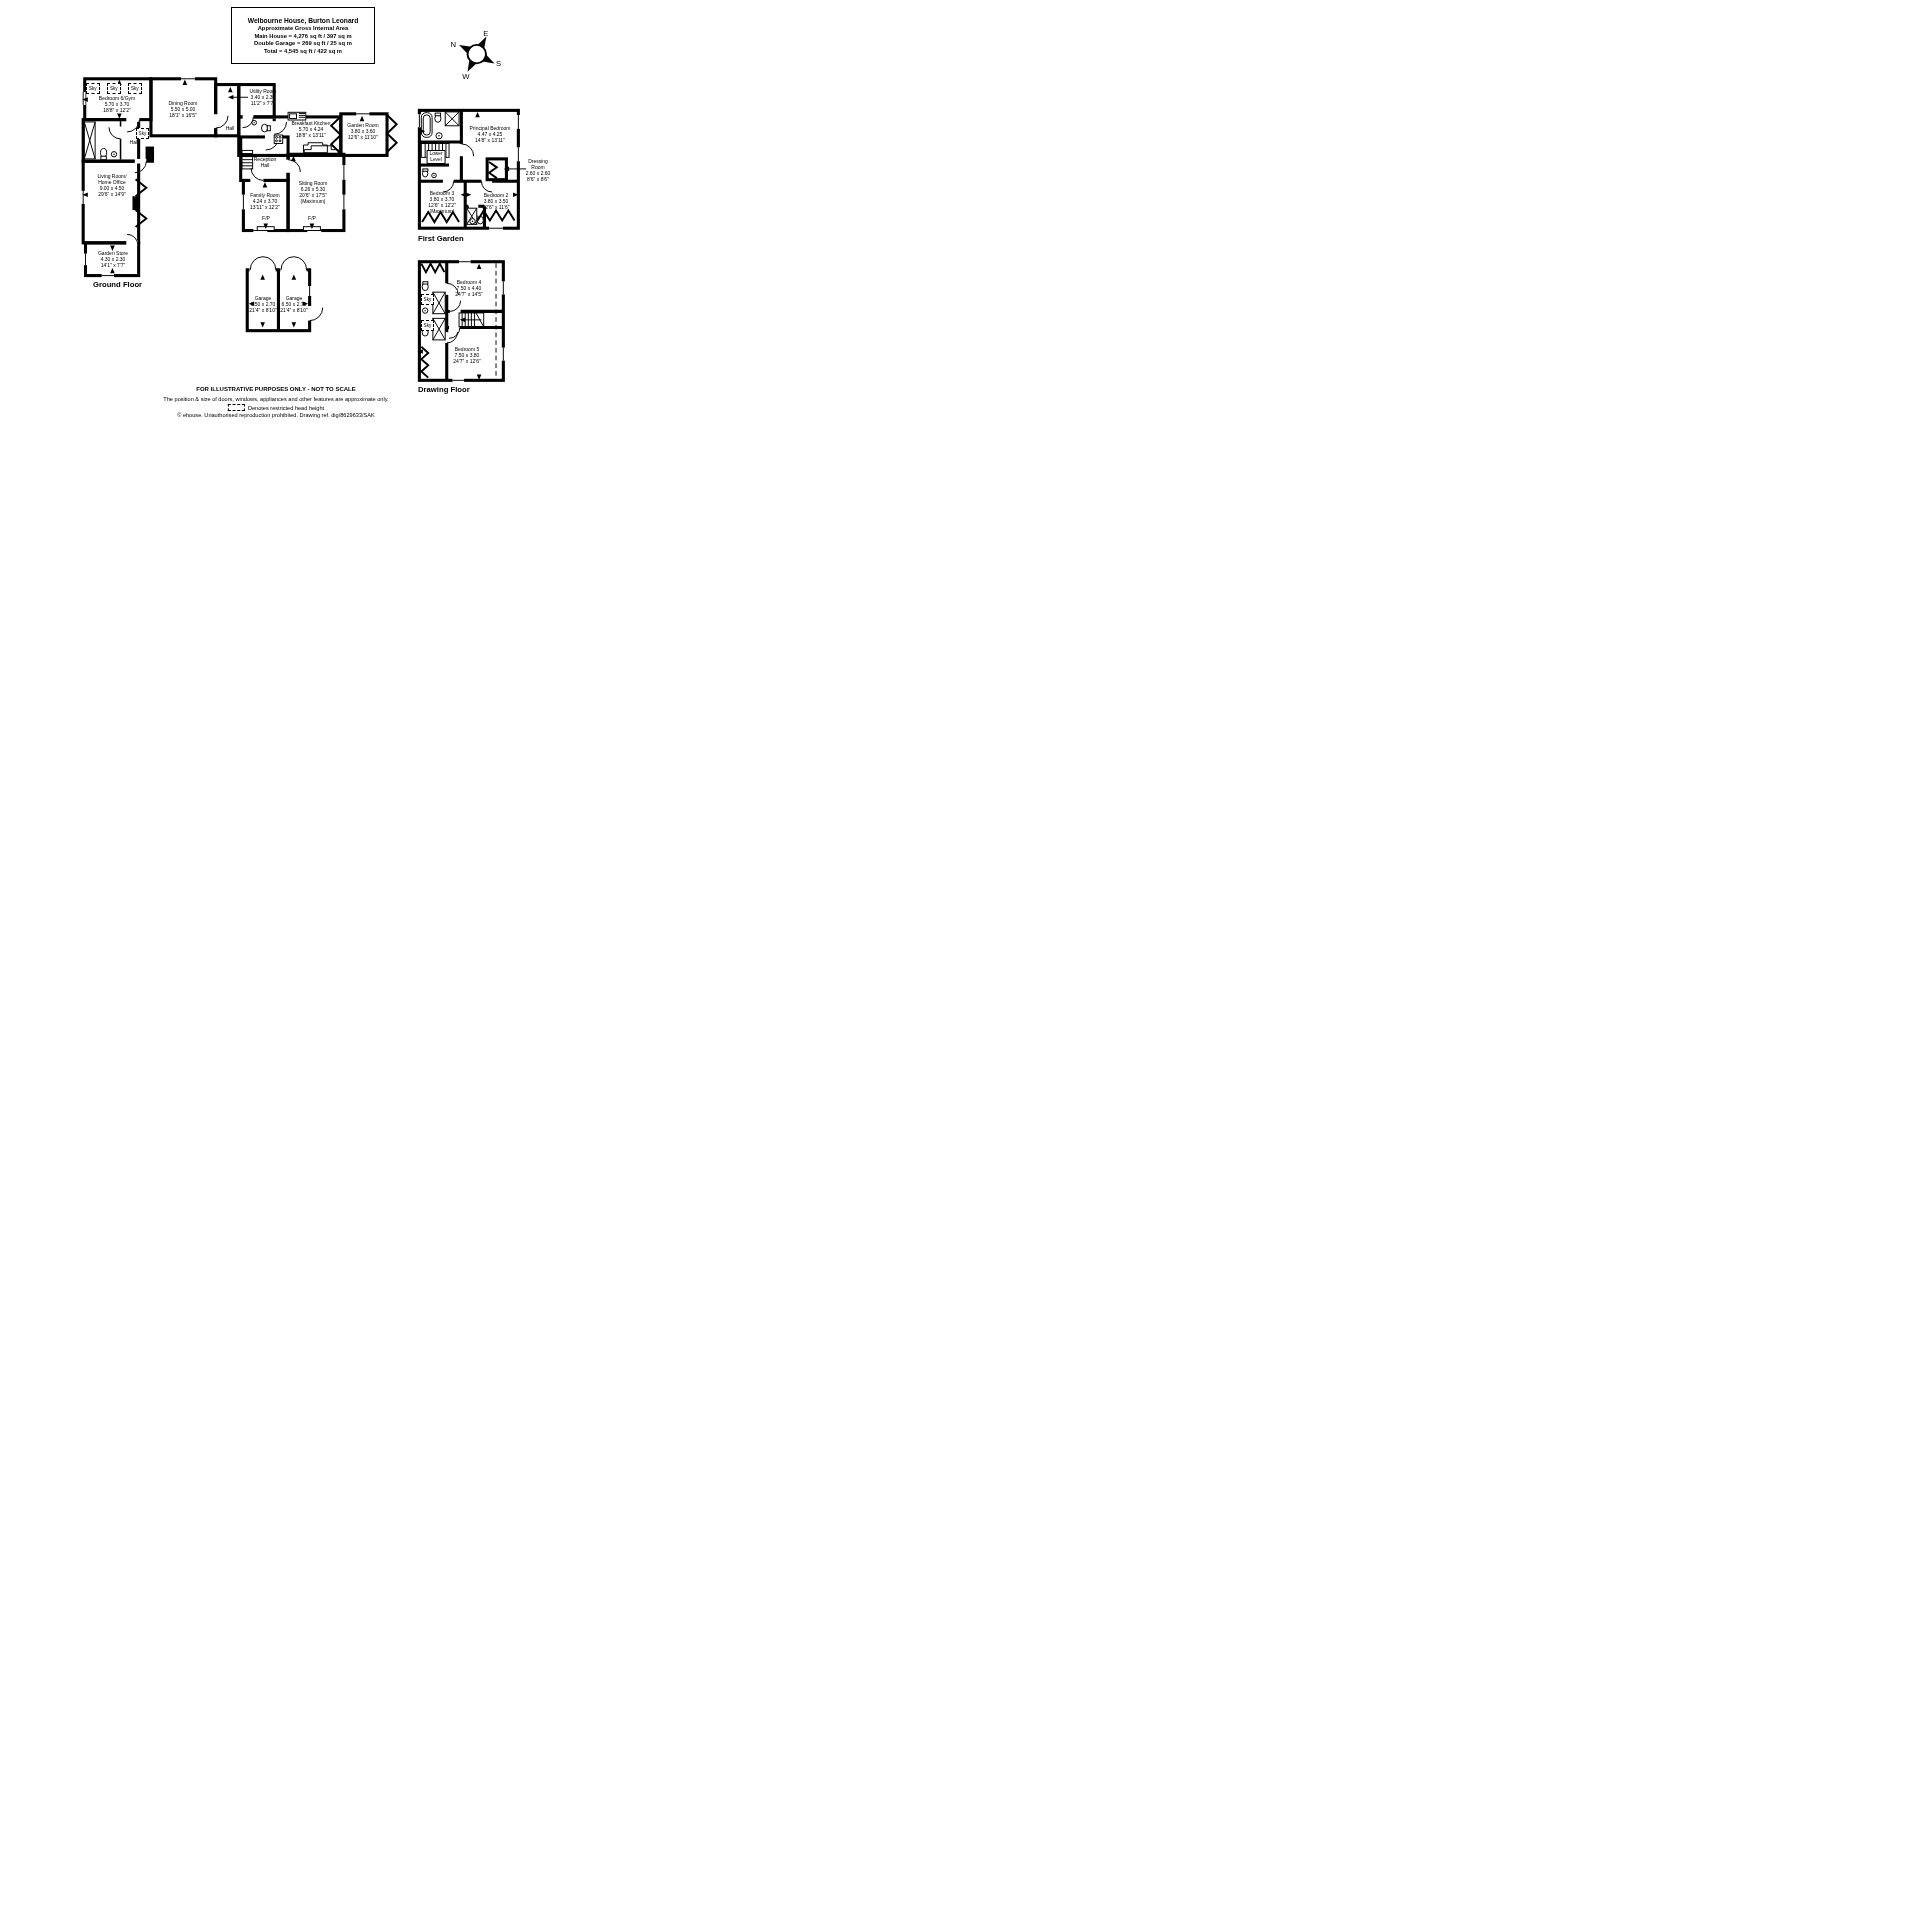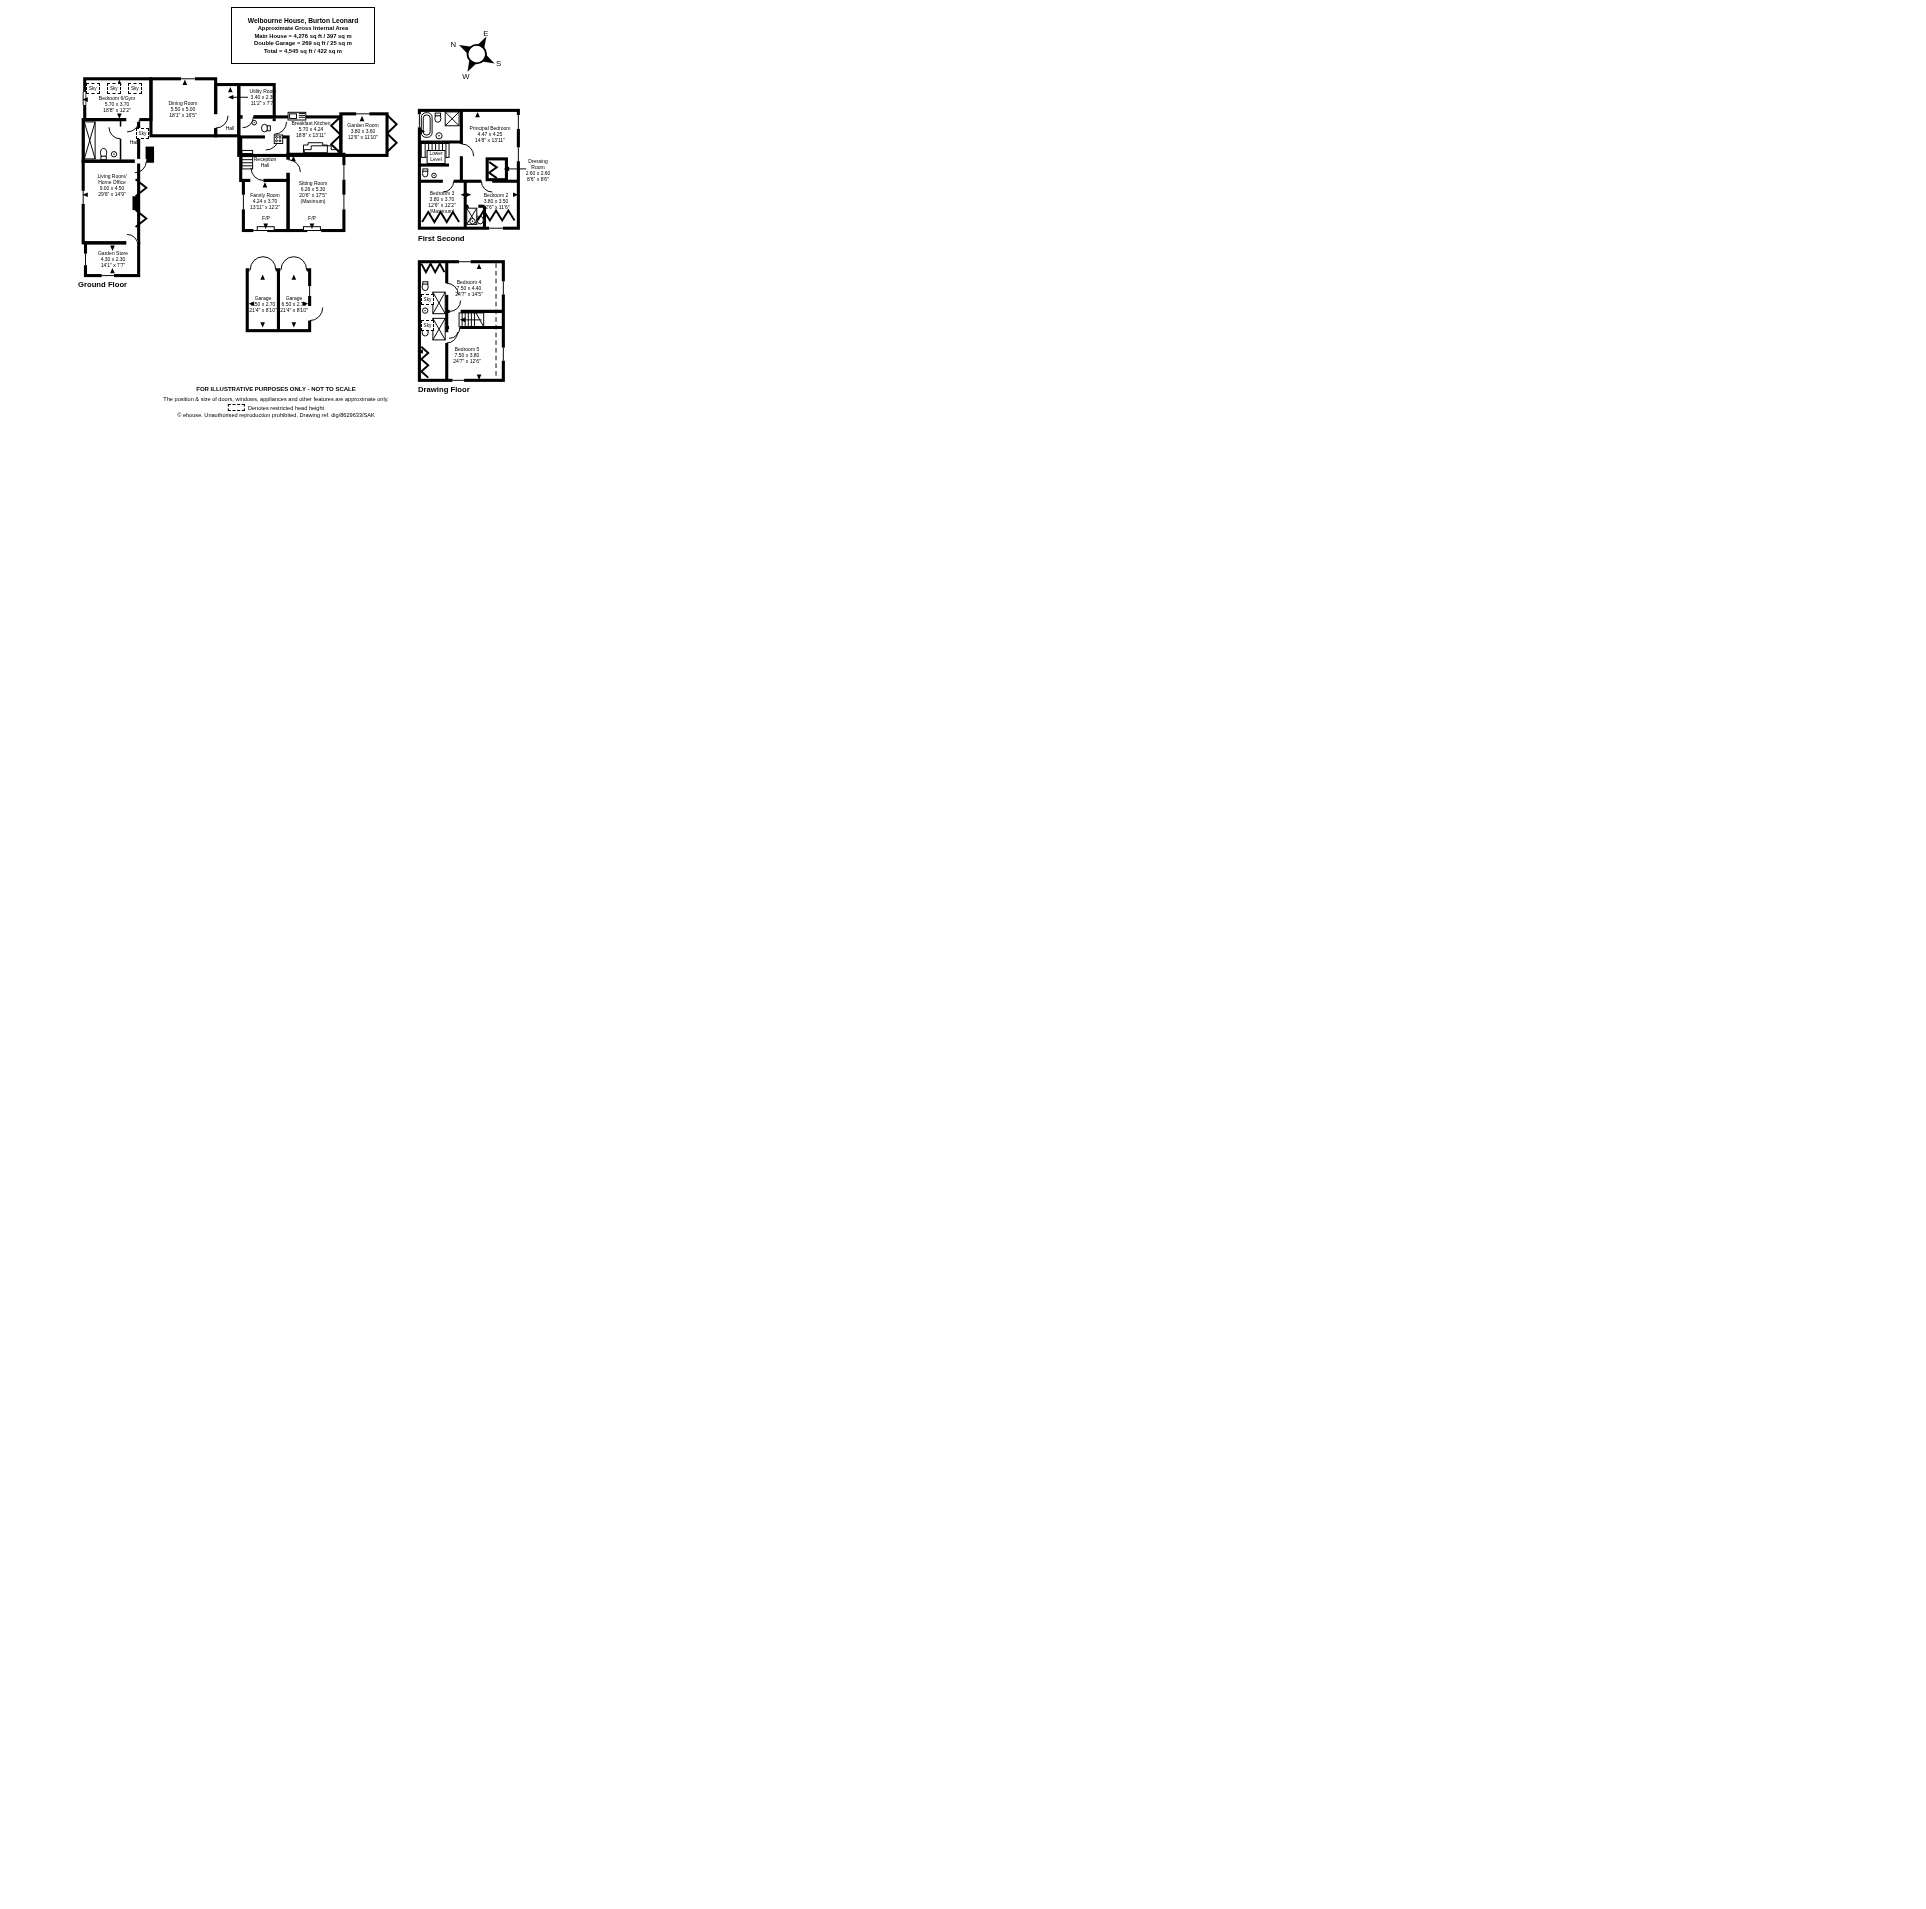--- a/index.html
+++ b/index.html
@@ -450,21 +450,21 @@
   <div>9.00 x 4.50</div>
   <div>29'6" x 14'9"</div>
 </div>
 <div class="rl" style="left:113px;top:251px">
   <div>Garden Store</div>
   <div>4.30 x 2.30</div>
   <div>14'1" x 7'7"</div>
 </div>
 <div class="single" style="left:266px;top:215px">F/P</div>
 <div class="single" style="left:312px;top:215px">F/P</div>
-<div class="floor-title" style="left:78px;top:280px">Ground Floor</div>
+<div class="floor-title" style="left:93px;top:280px">Ground Floor</div>
 <div class="rl" style="left:263px;top:296px">
   <div>Garage</div>
   <div>6.50 x 2.70</div>
   <div>21'4" x 8'10"</div>
 </div>
 <div class="rl" style="left:294px;top:296px">
   <div>Garage</div>
   <div>6.50 x 2.70</div>
   <div>21'4" x 8'10"</div>
 </div>
@@ -488,21 +488,21 @@
   <div>Bedroom 3</div>
   <div>3.80 x 3.70</div>
   <div>12'6" x 12'2"</div>
   <div>(Maximum)</div>
 </div>
 <div class="rl" style="left:496px;top:193px">
   <div>Bedroom 2</div>
   <div>3.80 x 3.50</div>
   <div>12'6" x 11'6"</div>
 </div>
-<div class="floor-title" style="left:418px;top:234px">First Second</div>
+<div class="floor-title" style="left:418px;top:234px">First Garden</div>
 
 <div class="rl" style="left:469px;top:280px">
   <div>Bedroom 4</div>
   <div>7.50 x 4.40</div>
   <div>24'7" x 14'5"</div>
 </div>
 <div class="rl" style="left:467px;top:347px">
   <div>Bedroom 5</div>
   <div>7.50 x 3.80</div>
   <div>24'7" x 12'6"</div>

